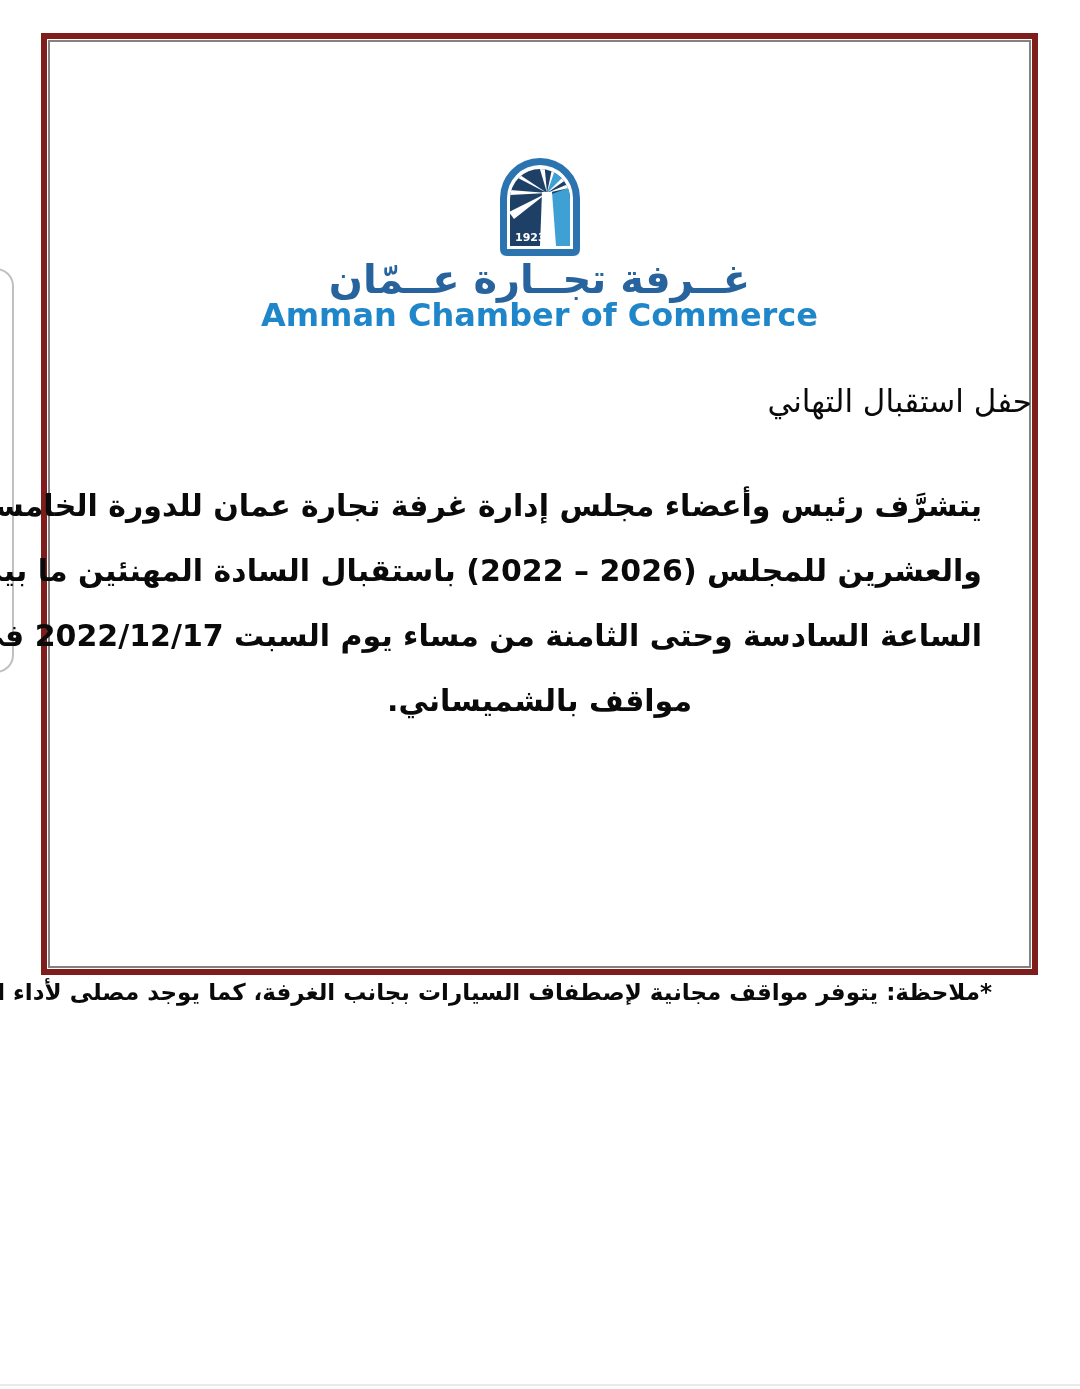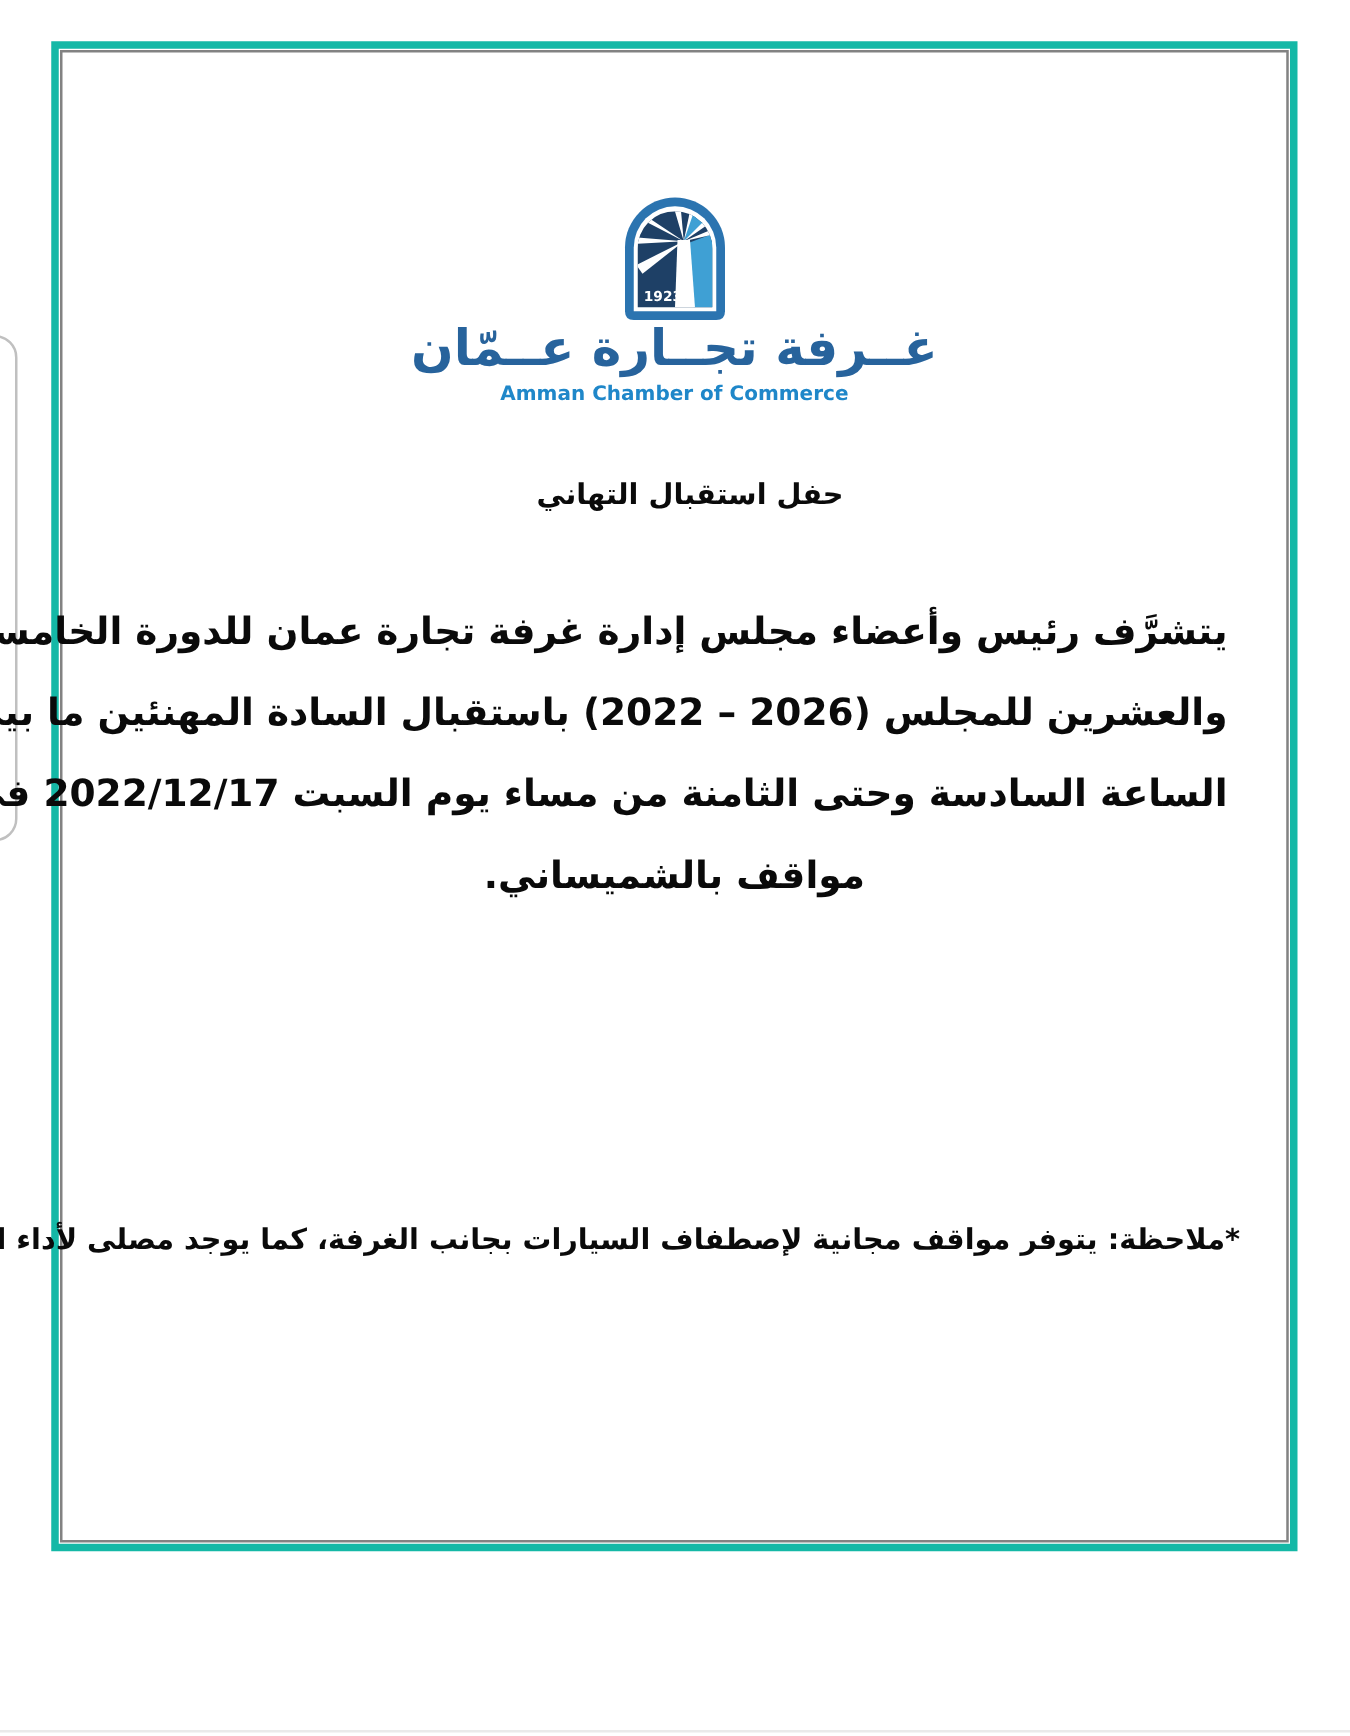--- a/index.html
+++ b/index.html
@@ -20,23 +20,23 @@
     left: -32px; top: 268px;
     width: 42px; height: 401px;
     border: 2px solid #c0c0c0;
     border-radius: 18px;
     background: transparent;
   }
   
   .frame {
     position: absolute;
     left: 41px; top: 33px;
-    width: 997px; height: 1208px;
+    width: 997px; height: 942px;
     box-sizing: border-box;
-    border: 6px solid #14b8a6;
+    border: 6px solid #7f1d1d;
     background: #ffffff;
   }
   .frame-inner {
     position: absolute;
     inset: 1px;
     border: 2px solid #828282;
     pointer-events: none;
   }
   .logo-block {
     position: absolute;
@@ -49,34 +49,34 @@
     font-size: 40px;
     font-weight: bold;
     color: #27639c;
     direction: rtl;
     letter-spacing: 0px;
     line-height: 40px;
     white-space: nowrap;
   }
   .logo-en {
     margin-top: 2px;
-    font-size: 16px;
+    font-size: 32px;
     font-weight: bold;
     color: #1f87c9;
     line-height: 28px;
     white-space: nowrap;
   }
   .doc-title {
     position: absolute;
     top: 344px; left: 25px; right: 0;
     margin: 0;
-    text-align: center;
+    text-align: right;
     direction: rtl;
-    font-size: 23px;
-    font-weight: bold;
+    font-size: 31px;
+    font-weight: normal;
     color: #0a0a0a;
     white-space: nowrap;
   }
   .doc-body {
     position: absolute;
     top: 434px; left: 50px; right: 50px;
     direction: rtl;
     text-align: center;
     font-size: 30px;
     font-weight: bold;

